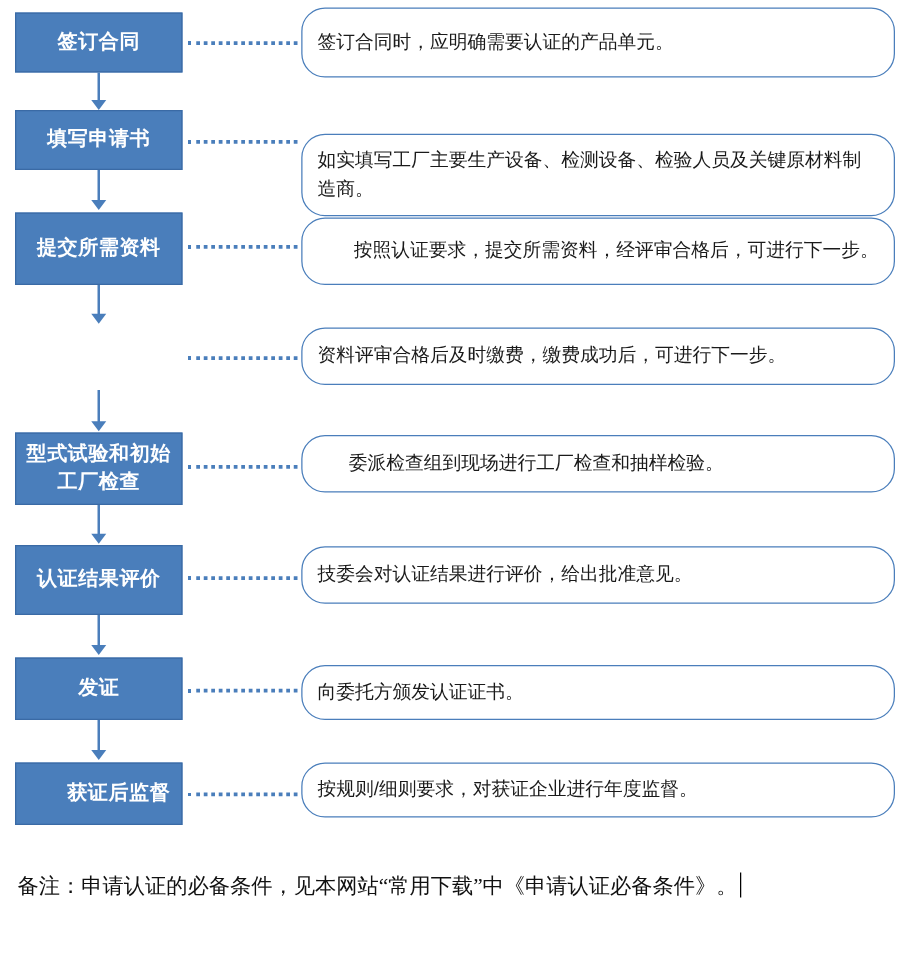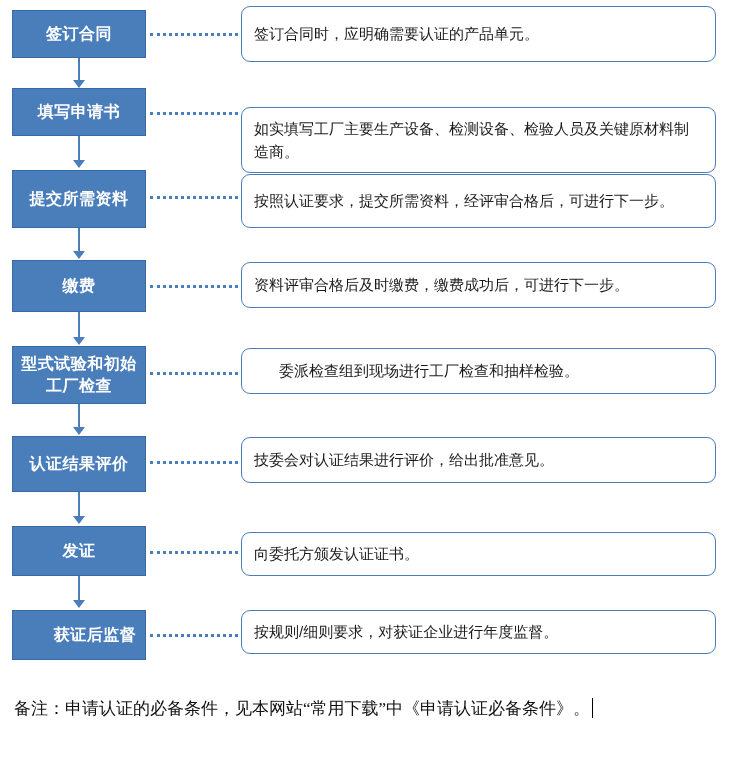--- a/index.html
+++ b/index.html
@@ -43,21 +43,21 @@
   .step.two-line {
     line-height: 1.4;
   }
   
   .note {
     position: absolute;
     left: 241px;
     box-sizing: border-box;
     background: #ffffff;
     border: 1px solid #4a7ebb;
-    border-radius: 9px;
+    border-radius: 19px;
     color: #1a1a1a;
     font-size: 15px;
     line-height: 1.55;
     padding: 8px 12px;
     display: flex;
     align-items: center;
   }
   .note span {
     display: block;
   }
@@ -122,29 +122,26 @@
   <div class="note" style="top:82px;height:66px;width:475px;margin-top:25px;">
     <span>如实填写工厂主要生产设备、检测设备、检验人员及关键原材料制造商。</span>
   </div>
   <div class="vconn" style="left:78px;top:136px;height:27px;"></div>
   <div class="arrowhead" style="left:73px;top:160px;"></div>
 
   <div class="step two-line" style="top:170px;height:58px;">
     <span>提交所需资料</span>
   </div>
   <div class="dotline" style="left:150px;top:196px;width:88px;"></div>
-  <div class="note" style="top:174px;height:54px;width:475px;">
+  <div class="note" style="top:174px;height:54px;width:475px;justify-content:flex-end;">
     <span>按照认证要求，提交所需资料，经评审合格后，可进行下一步。</span>
   </div>
   <div class="vconn" style="left:78px;top:228px;height:26px;"></div>
   <div class="arrowhead" style="left:73px;top:251px;"></div>
 
-  <div class="step" style="top:260px;height:52px;">
-    <span>缴费</span>
-  </div>
   <div class="dotline" style="left:150px;top:285px;width:88px;"></div>
   <div class="note" style="top:262px;height:46px;width:475px;">
     <span>资料评审合格后及时缴费，缴费成功后，可进行下一步。</span>
   </div>
   <div class="vconn" style="left:78px;top:312px;height:28px;"></div>
   <div class="arrowhead" style="left:73px;top:337px;"></div>
 
   <div class="step two-line" style="top:346px;height:58px;">
     <span>型式试验和初始工厂检查</span>
   </div>

